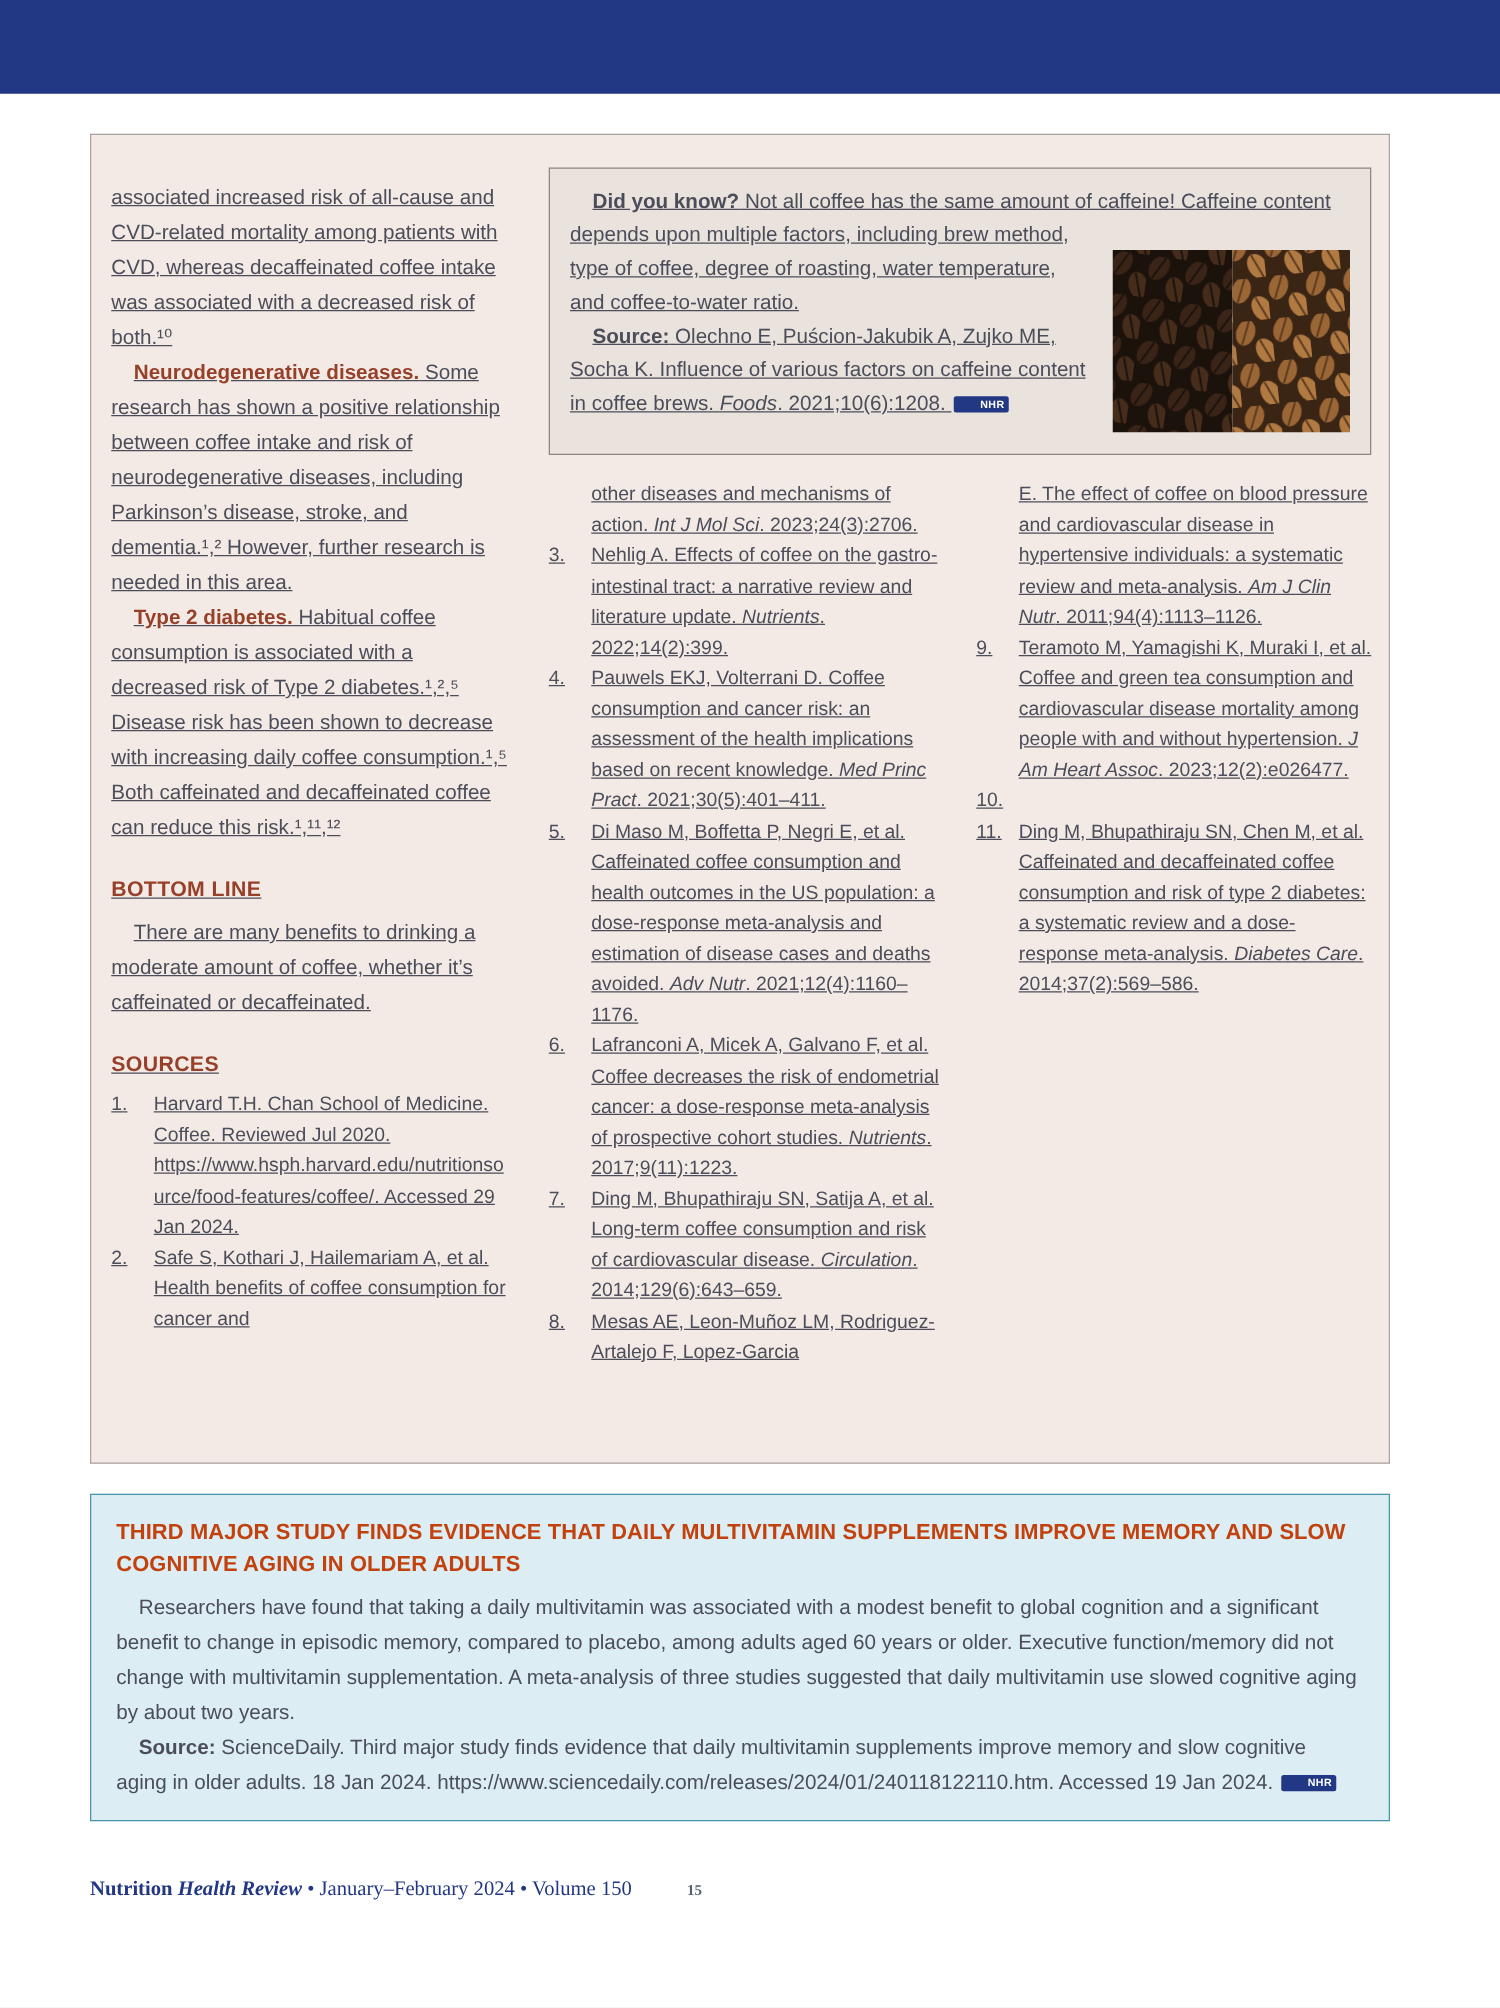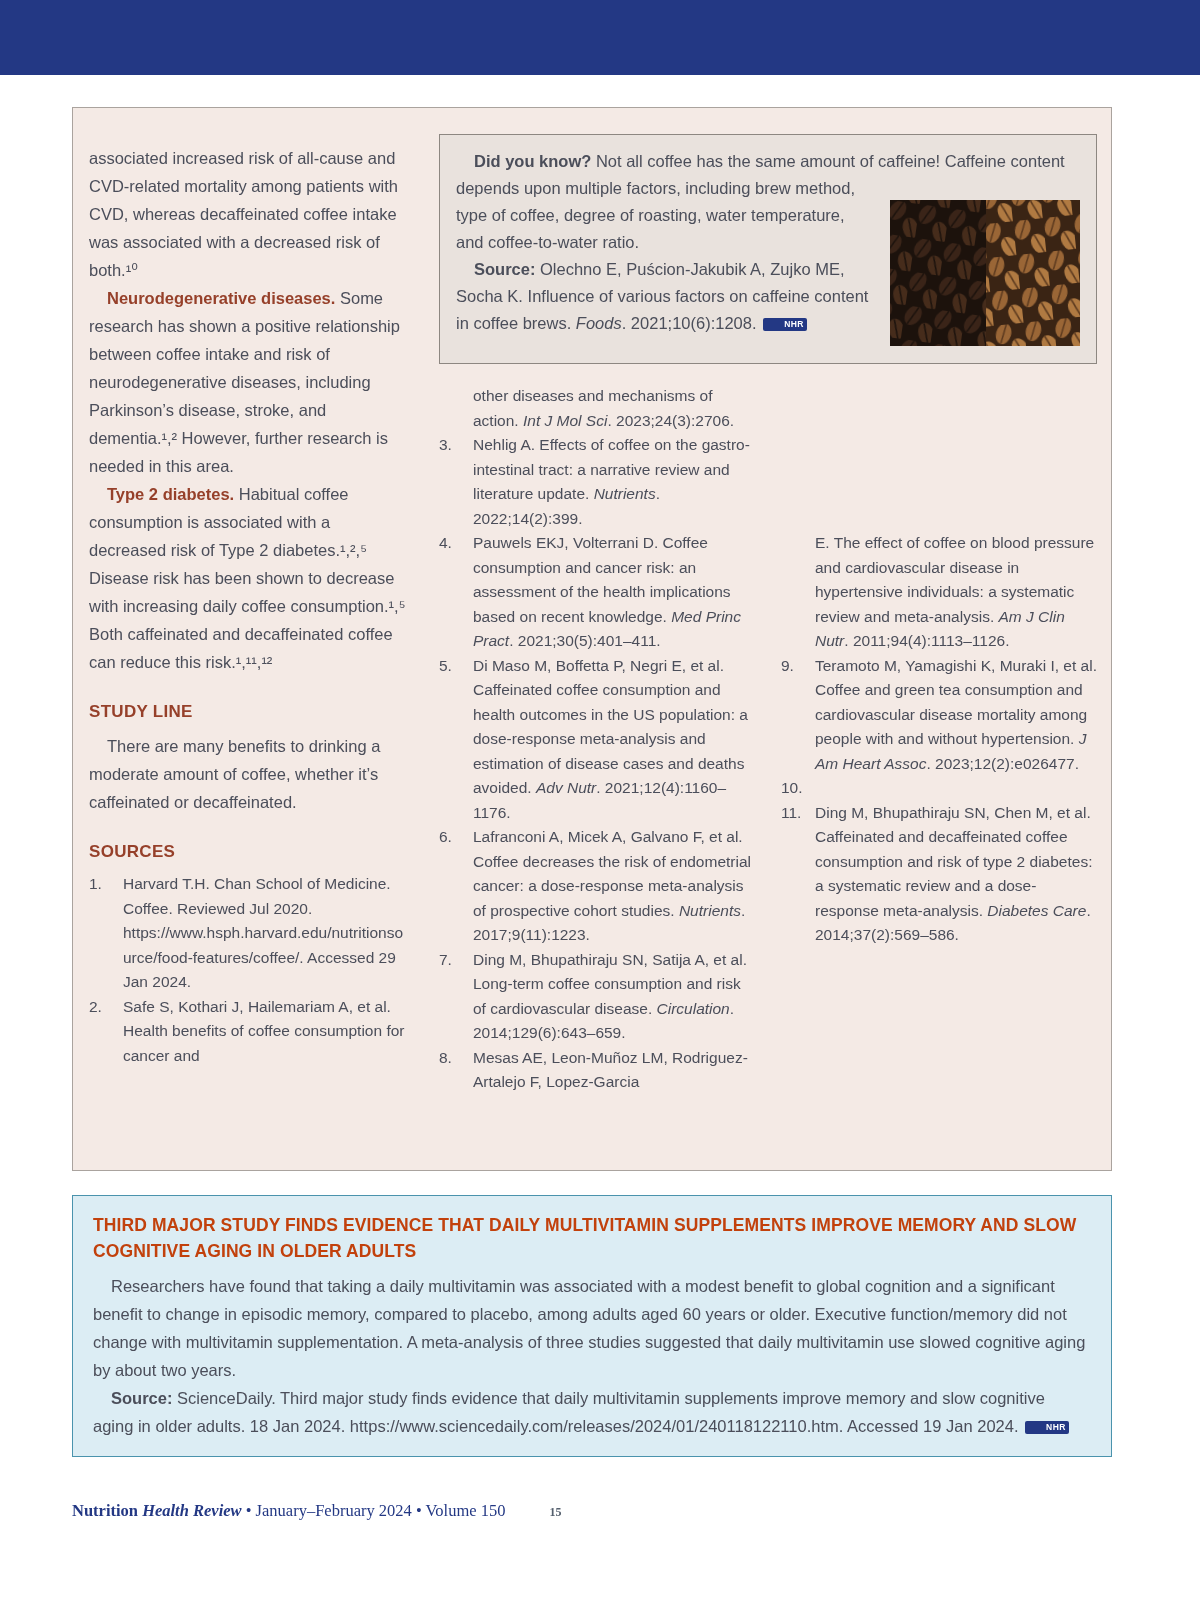--- a/index.html
+++ b/index.html
@@ -7,21 +7,21 @@
     width:1200px; height:1606px; background:#ffffff; position:relative;
     font-family:"Liberation Sans","DejaVu Sans",sans-serif;
     color:#4b4e5a; overflow:hidden;
   }
   .topbar { width:1200px; height:75px; background:#233884; }
 
   .article {
     margin:32px 88px 0 72px; width:1040px; height:1064px;
     background:#f4eae5; border:1px solid #aaa39e;
     padding:26px 14px 18px 14px;
-    display:flex; overflow:hidden;
+    display:flex; overflow:hidden;text-decoration:underline;
   }
   .col-left {
     flex:0 0 352px; width:352px; padding:10px 28px 0 2px;
     font-size:16.5px; line-height:28px;
   }
   .right-wrap { flex:1; min-width:0; }
 
   .para { overflow-wrap:break-word; }
   .indent { text-indent:18px; }
   .bold { font-weight:700; }
@@ -33,21 +33,21 @@
 
   .dyk {
     background:#e9e2dd; border:1px solid #8d8781;
     padding:13px 16px 12px 16px; font-size:16.5px; line-height:27px;
     margin-bottom:20px; min-height:230px;
   }
   .img-spacer { float:right; width:0; height:52px; }
   .beans { float:right; clear:right; width:190px; height:146px; margin:0 0 6px 14px; }
   .beans svg { display:block; width:190px; height:146px; }
 
-  .refs { display:flex; gap:26px; font-size:15.5px; line-height:24.5px;align-items:center; }
+  .refs { display:flex; gap:26px; font-size:15.5px; line-height:24.5px; }
   .ref-col { flex:1; min-width:0; }
   .ref-item { display:flex; }
   .ref-num { flex:0 0 34px; }
   .ref-text { flex:1; min-width:0; overflow-wrap:break-word; }
   em { font-style:italic; }
 
   .src-list { font-size:15.5px; line-height:24.5px; margin-top:2px; }
   .src-list .ref-num { flex:0 0 34px; }
 
   .nhr {
@@ -83,21 +83,21 @@
 
 <div class="topbar"></div>
 
 <div class="article">
 
   <div class="col-left">
     <p class="para">associated increased risk of all-cause and CVD-related mortality among patients with CVD, whereas decaffeinated coffee intake was associated with a decreased risk of both.¹⁰</p>
     <p class="para indent"><span class="sec-head">Neurodegenerative diseases.</span><span> Some research has shown a positive relationship between coffee intake and risk of neurodegenerative diseases, including Parkinson’s disease, stroke, and dementia.¹,² However, further research is needed in this area.</span></p>
     <p class="para indent"><span class="sec-head">Type 2 diabetes.</span><span> Habitual coffee consumption is associated with a decreased risk of Type 2 diabetes.¹,²,⁵ Disease risk has been shown to decrease with increasing daily coffee consumption.¹,⁵ Both caffeinated and decaffeinated coffee can reduce this risk.¹,¹¹,¹²</span></p>
 
-    <h3 class="block-head">STUDY LINE</h3>
+    <h3 class="block-head">BOTTOM LINE</h3>
     <p class="para indent">There are many benefits to drinking a moderate amount of coffee, whether it’s caffeinated or decaffeinated.</p>
 
     <h3 class="block-head">SOURCES</h3>
     <div class="src-list">
         <div class="ref-item">
           <span class="ref-num">1.</span>
           <span class="ref-text"><span>Harvard T.H. Chan School of Medicine. Coffee. Reviewed Jul 2020. https://www.hsph.harvard.edu/nutritionsource/food-features/coffee/. Accessed 29 Jan 2024.</span></span>
         </div>
         <div class="ref-item">
           <span class="ref-num">2.</span>

